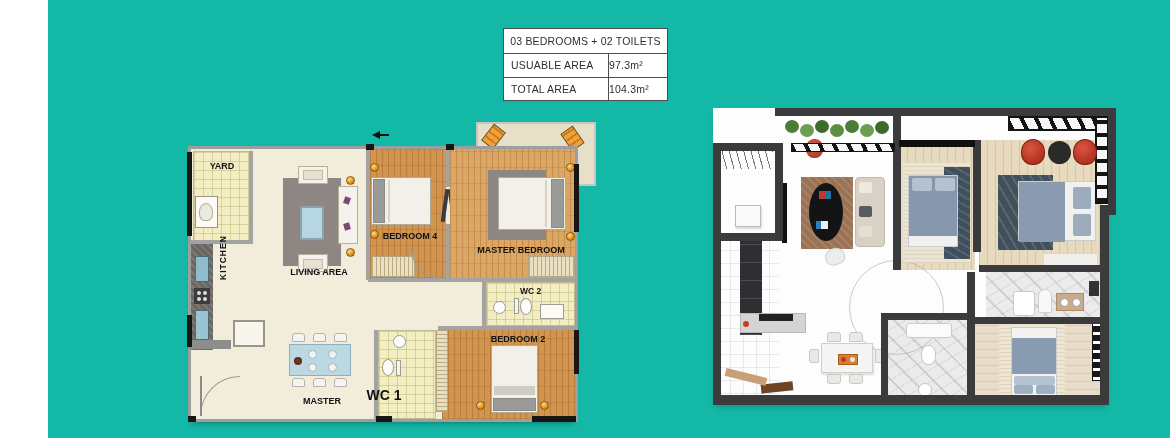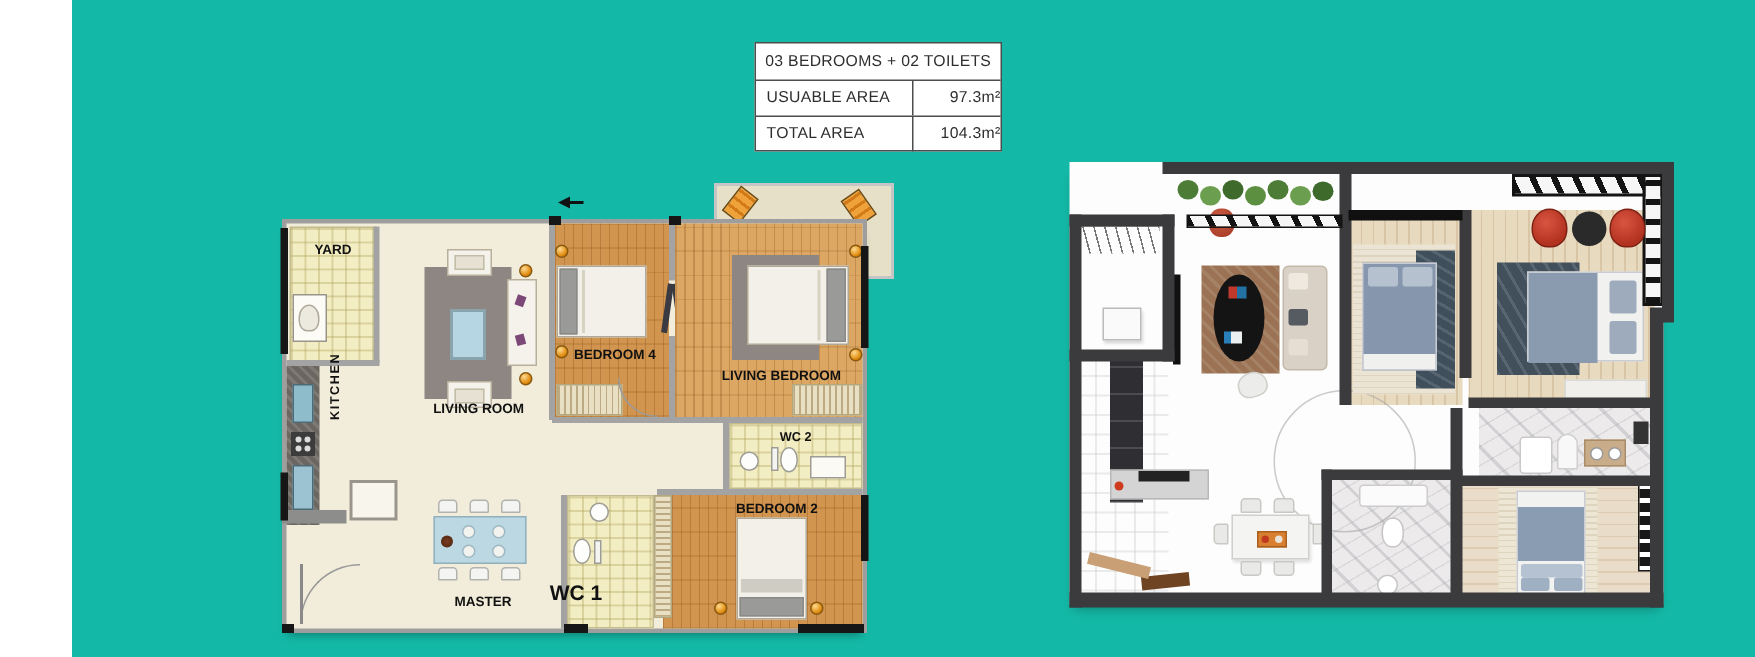--- a/index.html
+++ b/index.html
@@ -7,21 +7,21 @@
           font-family:"Liberation Sans",sans-serif;margin-left:48px;}
   .abs{position:absolute;box-sizing:border-box;}
 
   
   .info-table{left:455px;top:28px;width:165px;height:73px;border:1px solid #4d4d4d;background:#fff;
               font-size:10.5px;color:#2e2e2e;letter-spacing:.2px;}
   .it-header{height:24px;line-height:24px;text-align:center;border-bottom:1px solid #4d4d4d;}
   .it-row{height:23px;line-height:23px;display:flex;border-bottom:1px solid #4d4d4d;}
   .it-row:last-child{border-bottom:none;}
   .it-label{flex:1;padding-left:7px;}
-  .it-value{width:58px;text-align:right;border-left:1px solid #4d4d4d;}
+  .it-value{width:58px;text-align:left;border-left:1px solid #4d4d4d;}
 
   
   .plan2d{left:140px;top:108px;width:410px;height:316px;}
   .floor2d{left:0;top:38px;width:390px;height:276px;background:#f2edda;border:3px solid #9e9e9e;
            box-shadow:0 5px 6px -4px rgba(0,0,0,.35);}
   .ytile{background-color:#f3edc3;
          background-image:linear-gradient(rgba(170,158,84,.35) 1px,transparent 1px),
                           linear-gradient(90deg,rgba(170,158,84,.35) 1px,transparent 1px);
          background-size:9px 9px;border:1px solid #c2bb90;}
   .wood{background-color:#d2954f;
@@ -126,21 +126,21 @@
       </div>
     <div class="abs sofa2" style="left:110px;top:146px;width:30px;height:18px;">
         <div class="abs cushion" style="left:4px;top:4px;width:20px;height:10px;"></div>
       </div>
     <div class="abs sofa2" style="left:150px;top:78px;width:20px;height:58px;">
       <div class="abs ppillow" style="left:5px;top:10px;transform:rotate(20deg);"></div>
       <div class="abs ppillow" style="left:5px;top:36px;transform:rotate(-15deg);"></div>
     </div>
     <div class="abs lamp" style="left:158px;top:68px;"></div>
     <div class="abs lamp" style="left:158px;top:140px;"></div>
-    <div class="abs rlabel" style="left:85px;top:159px;width:92px;">LIVING ROOM</div>
+    <div class="abs rlabel" style="left:85px;top:159px;width:92px;">LIVING AREA</div>
 
     <div class="abs w2" style="left:178px;top:40px;width:4px;height:132px;"></div>
 
     <div class="abs wood" style="left:182px;top:41px;width:76px;height:129px;"></div>
     <div class="abs bedbody" style="left:183px;top:69px;width:60px;height:48px;">
       <div class="abs bedpillow" style="left:1px;top:1px;width:12px;height:44px;"></div>
       <div class="abs" style="left:16px;top:2px;width:2px;height:42px;background:#d8d2c0;"></div>
     </div>
     <div class="abs lamp" style="left:182px;top:55px;"></div>
     <div class="abs lamp" style="left:182px;top:122px;"></div>
@@ -154,21 +154,21 @@
 
     <div class="abs wood-l" style="left:262px;top:41px;width:125px;height:131px;"></div>
     <div class="abs rug" style="left:300px;top:62px;width:58px;height:70px;"></div>
     <div class="abs bedbody" style="left:310px;top:69px;width:68px;height:53px;">
       <div class="abs bedpillow" style="right:1px;top:1px;width:13px;height:49px;"></div>
       <div class="abs" style="right:18px;top:2px;width:2px;height:47px;background:#d8d2c0;"></div>
     </div>
     <div class="abs lamp" style="left:378px;top:55px;"></div>
     <div class="abs lamp" style="left:378px;top:124px;"></div>
     <div class="abs hatch" style="left:340px;top:148px;width:47px;height:21px;"></div>
-    <div class="abs rlabel" style="left:278px;top:137px;width:110px;">LIVING BEDROOM</div>
+    <div class="abs rlabel" style="left:278px;top:137px;width:110px;">MASTER BEDROOM</div>
 
     <div class="abs w2" style="left:180px;top:170px;width:207px;height:4px;"></div>
     <div class="abs arcdoor" style="left:224px;top:144px;width:26px;height:26px;border-radius:0 0 0 100%;border-top:none;border-right:none;"></div>
 
     <div class="abs w2" style="left:294px;top:174px;width:4px;height:44px;"></div>
     <div class="abs ytile" style="left:298px;top:174px;width:89px;height:44px;"></div>
     <div class="abs rlabel" style="left:298px;top:178px;width:89px;font-size:8.5px;">WC 2</div>
     <div class="abs sinkc" style="left:305px;top:193px;width:13px;height:13px;"></div>
     <div class="abs tank" style="left:326px;top:190px;width:5px;height:16px;"></div>
     <div class="abs toilet" style="left:332px;top:190px;width:12px;height:17px;"></div>

